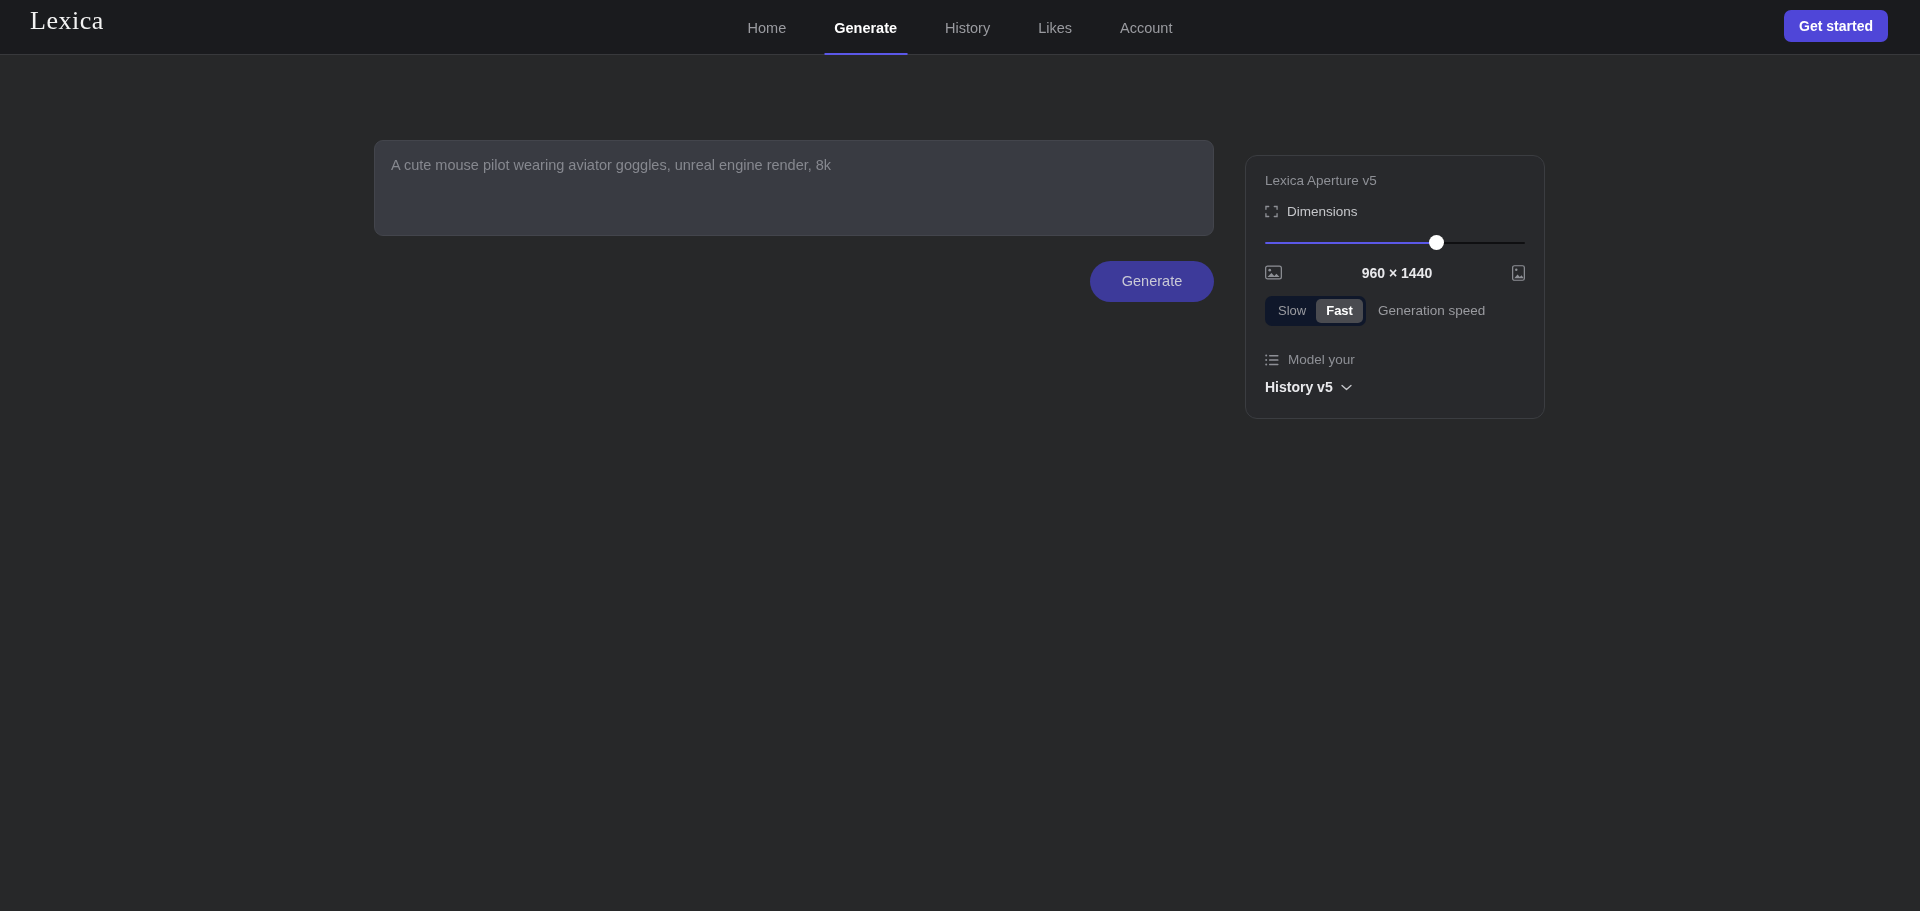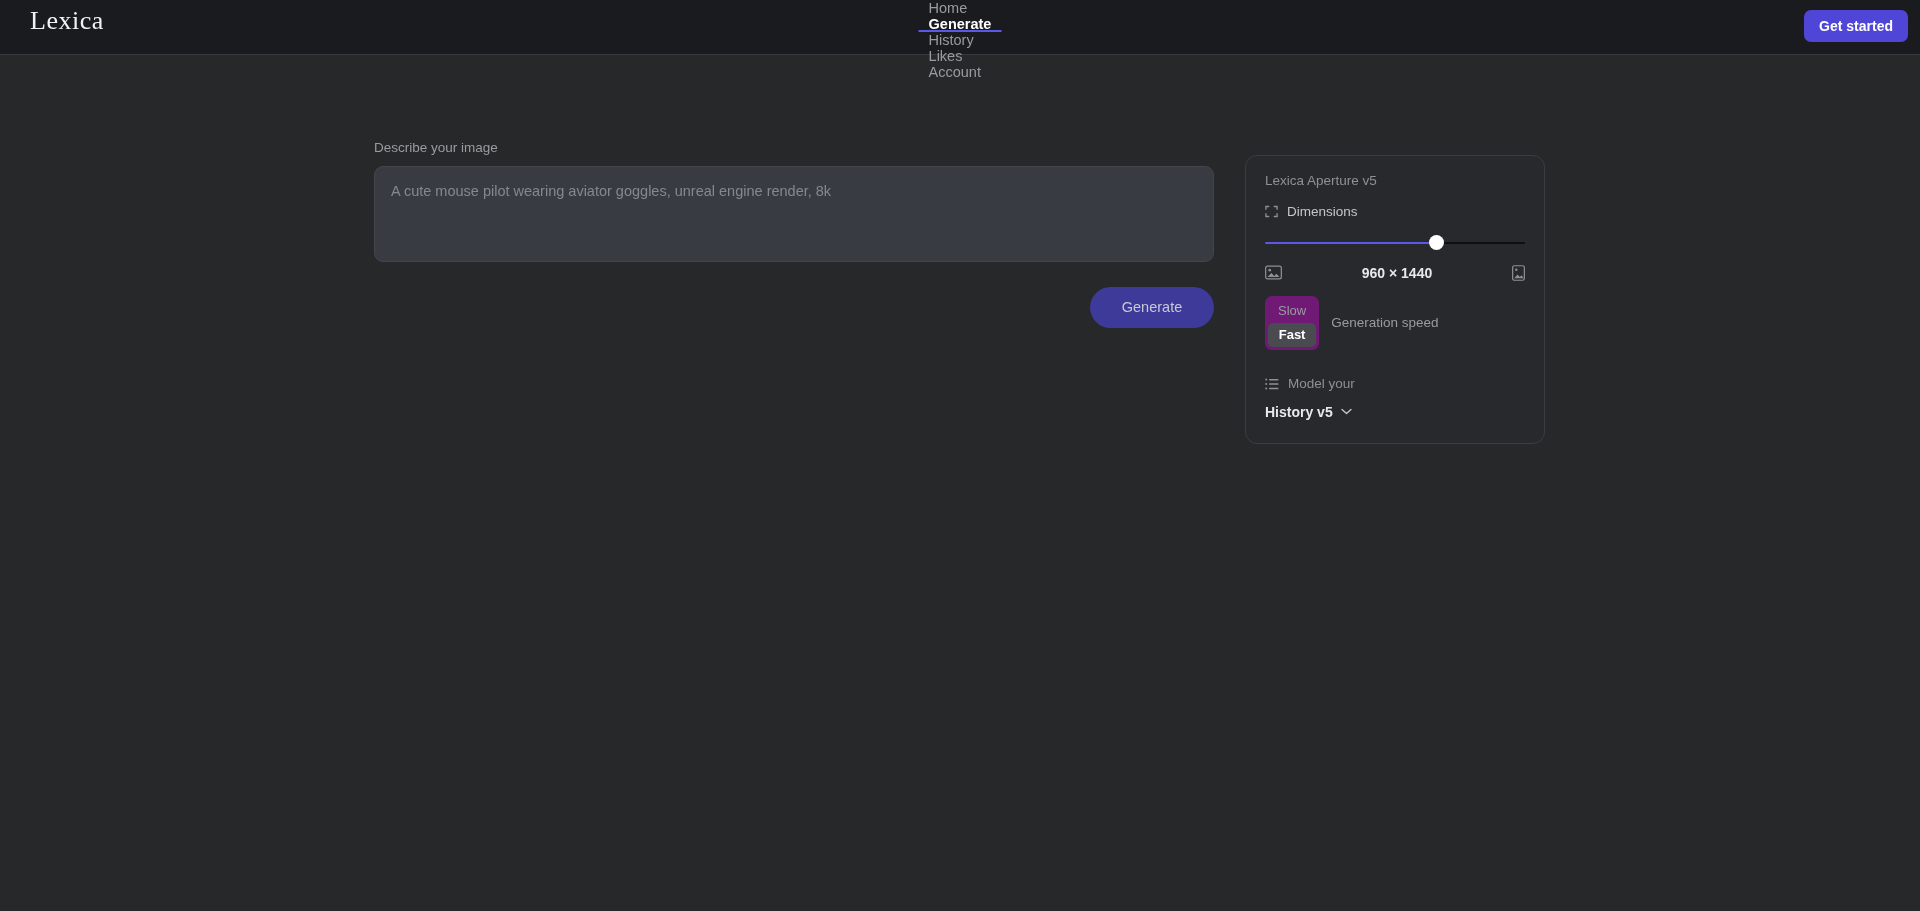--- a/index.html
+++ b/index.html
@@ -43,21 +43,20 @@
 
   .nav {
     position: absolute;
     left: 50%;
     transform: translateX(-50%);
     top: 0;
     height: 55px;
     display: flex;
     align-items: stretch;
     gap: 0;
-    flex-direction: column;
   }
 
   .nav-item {
     position: relative;
     display: flex;
     align-items: center;
     padding: 0 24px;
     font-size: 14.5px;
     color: #9a9ba0;
     cursor: pointer;
@@ -74,21 +73,21 @@
     position: absolute;
     left: 14px;
     right: 14px;
     bottom: 0;
     height: 2.5px;
     background: #5b58e8;
   }
 
   .get-started {
     position: absolute;
-    right: 12px;
+    right: 32px;
     top: 10px;
     background: #4f46d8;
     color: #ffffff;
     font-size: 14px;
     font-weight: bold;
     border: none;
     border-radius: 7px;
     padding: 9px 15px;
     cursor: pointer;
     font-family: "Liberation Sans", sans-serif;
@@ -237,24 +236,23 @@
   }
 
   .speed-row {
     display: flex;
     align-items: center;
     gap: 12px;
     margin-bottom: 27px;
   }
   .segmented {
     display: inline-flex;
-    background: #701a75;
+    background: #0f172a;
     border-radius: 7px;
     padding: 3px;
-    flex-direction: column;
   }
   .seg {
     font-size: 13px;
     padding: 5px 10px;
     border-radius: 5px;
     color: #9a9ba0;
     cursor: pointer;
     line-height: 1.1;
     border: none;
     background: transparent;
@@ -311,21 +309,20 @@
       <span>Account</span>
     </div>
   </nav>
 
   <button class="get-started">Get started</button>
 </div>
 
 <div class="main">
 
   <div class="compose">
-    <div class="field-label">Describe your image</div>
 
     <textarea class="prompt-box" placeholder="A cute mouse pilot wearing aviator goggles, unreal engine render, 8k" style=""></textarea>
 
     <div class="generate-row">
       <button class="generate-btn">Generate</button>
     </div>
   </div>
 
   <div class="panel">
 

